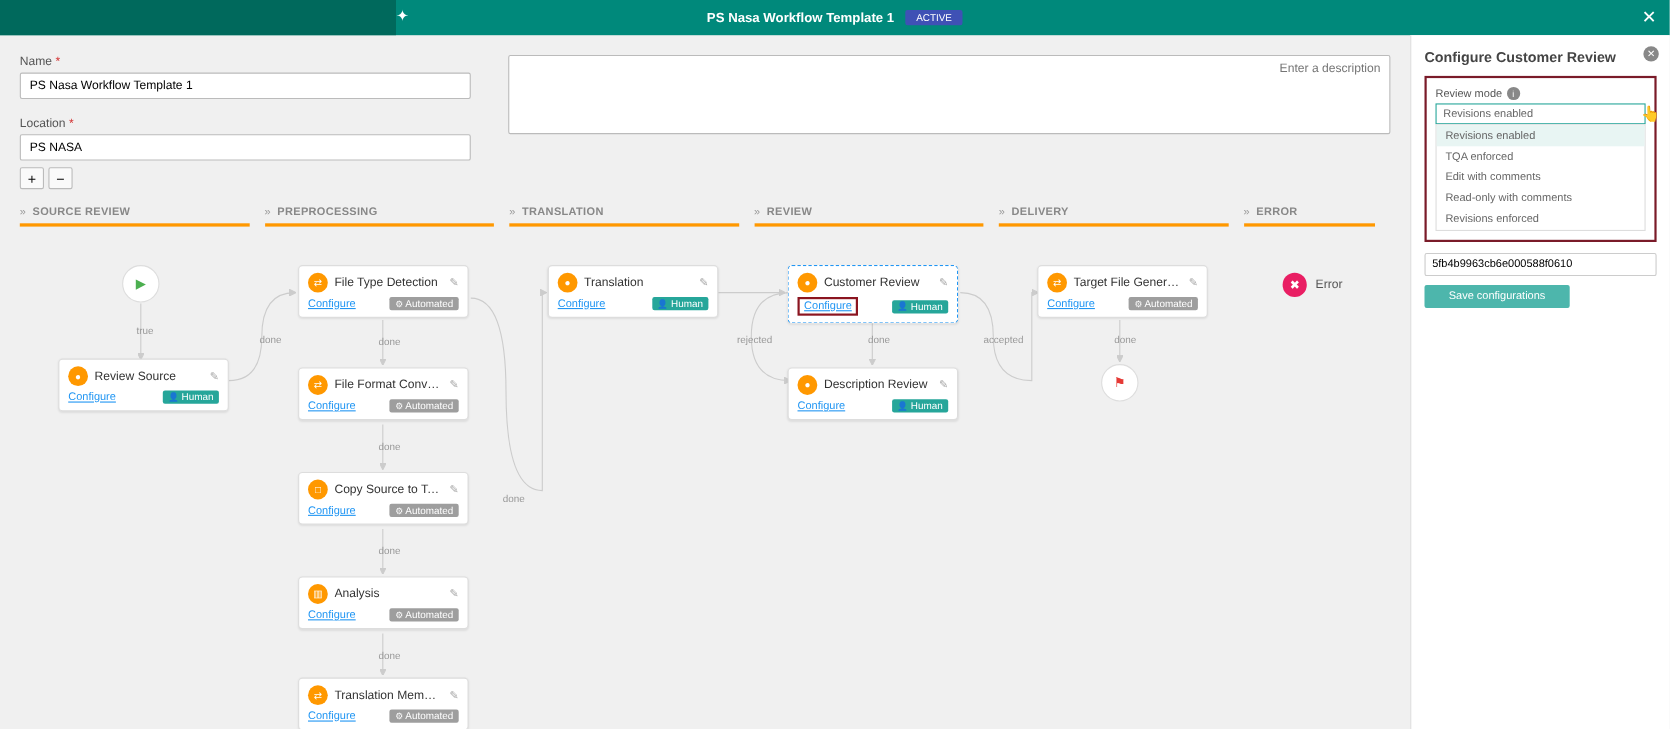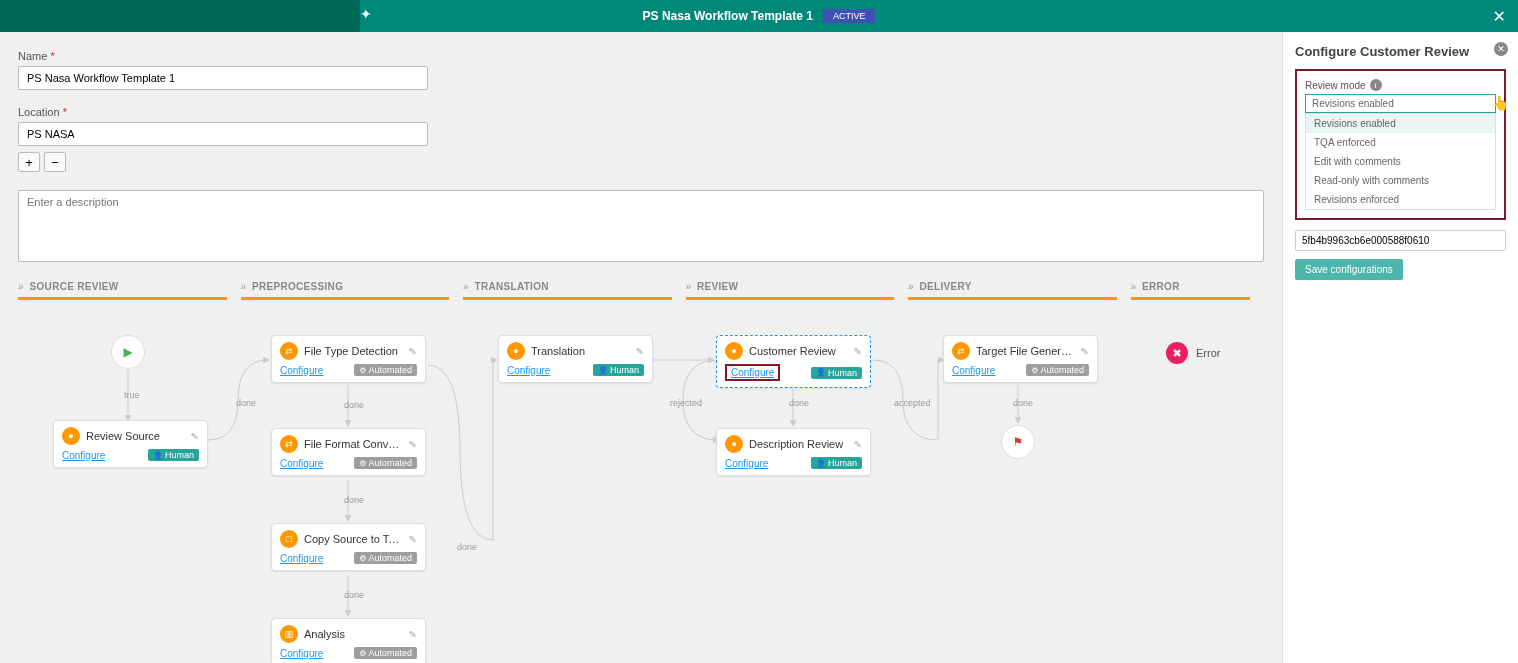--- a/index.html
+++ b/index.html
@@ -9,28 +9,28 @@
 .header-title { color: white; font-size: 12px; font-weight: bold; }
 .status-badge { background: #3f51b5; color: white; font-size: 9px; padding: 2px 10px; margin-left: 10px; border-radius: 2px; }
 .close-x { position: absolute; right: 12px; color: white; font-size: 16px; cursor: pointer; }
 .logo-area { position: absolute; left: 0; width: 360px; height: 32px; background: #00695c; }
 .cursor-sparkle { position: absolute; left: 360px; top: 6px; color: white; font-size: 14px; }
 
 .main-area { display: flex; height: calc(100% - 32px); }
 .workspace { flex: 1; padding: 18px; position: relative; }
 .config-panel { width: 236px; background: white; padding: 12px; border-left: 1px solid #ddd; position: relative; }
 
-.form-row { display: flex; gap: 18px; margin-bottom: 12px; flex-direction: column; }
+.form-row { display: flex; gap: 34px; margin-bottom: 12px; }
 .form-group { flex: 0 0 auto; }
 .form-group.name { width: 410px; }
 .form-group.desc { flex: 1; }
 .form-label { font-size: 11px; color: #555; display: block; margin-bottom: 4px; }
 .required { color: #d32f2f; }
 .form-input { width: 100%; border: 1px solid #bbb; padding: 5px 8px; font-size: 11px; border-radius: 2px; }
-.form-textarea { width: 100%; height: 72px; border: 1px solid #bbb; padding: 5px 8px; font-size: 11px; resize: none; border-radius: 2px; }
+.form-textarea { width: 100%; height: 72px; border: 1px solid #bbb; padding: 5px 8px; font-size: 11px; resize: none; border-radius: 2px; text-align: right; }
 .mini-btns { margin-top: 6px; display: flex; gap: 4px; }
 .mini-btn { width: 22px; height: 20px; border: 1px solid #bbb; background: #fafafa; font-size: 13px; cursor: pointer; display: flex; align-items: center; justify-content: center; border-radius: 2px; }
 
 .lanes { display: flex; gap: 0; margin-top: 8px; position: relative; }
 .lane { flex: 1; position: relative; }
 .lane-header { display: flex; align-items: center; gap: 6px; padding: 3px 0; }
 .lane-chevron { color: #999; font-size: 10px; }
 .lane-title { font-size: 10px; color: #888; font-weight: bold; letter-spacing: 0.3px; }
 .lane-bar { height: 3px; background: #ff9800; margin-top: 2px; margin-right: 14px; }
 
@@ -67,21 +67,21 @@
 .panel-close { position: absolute; top: 10px; right: 10px; width: 14px; height: 14px; background: #888; color: white; border-radius: 50%; display: flex; align-items: center; justify-content: center; font-size: 9px; cursor: pointer; }
 .review-mode-wrap { border: 2px solid #7a1b29; padding: 8px; margin-top: 10px; position: relative; }
 .panel-label { font-size: 10px; color: #555; display: flex; align-items: center; gap: 4px; margin-bottom: 3px; }
 .info-i { width: 12px; height: 12px; border-radius: 50%; background: #888; color: white; font-size: 8px; display: flex; align-items: center; justify-content: center; }
 .select-input { width: 100%; border: 1px solid #26a69a; padding: 3px 6px; font-size: 10px; color: #666; }
 .dropdown-list { border: 1px solid #ddd; background: white; margin-top: 0; }
 .dropdown-item { padding: 4px 8px; font-size: 10px; color: #666; cursor: pointer; }
 .dropdown-item:hover, .dropdown-item.hover { background: #e8f5f3; }
 .pointer-cursor { position: absolute; right: -6px; top: 24px; font-size: 14px; }
 .id-input { width: 100%; border: 1px solid #ccc; padding: 4px 6px; font-size: 10px; margin-top: 10px; border-radius: 2px; }
-.save-btn { background: #4db6ac; border: none; color: white; font-size: 10px; padding: 5px 10px; margin-top: 8px; cursor: pointer; border-radius: 2px; }
+.save-btn { background: #4db6ac; border: none; color: white; font-size: 10px; padding: 5px 22px; margin-top: 8px; cursor: pointer; border-radius: 2px; }
 </style>
 </head>
 <body>
 
 <div class="header">
   <div class="logo-area"></div>
   <span class="cursor-sparkle">✦</span>
   <span class="header-title">PS Nasa Workflow Template 1</span>
   <span class="status-badge">ACTIVE</span>
   <span class="close-x">✕</span>

